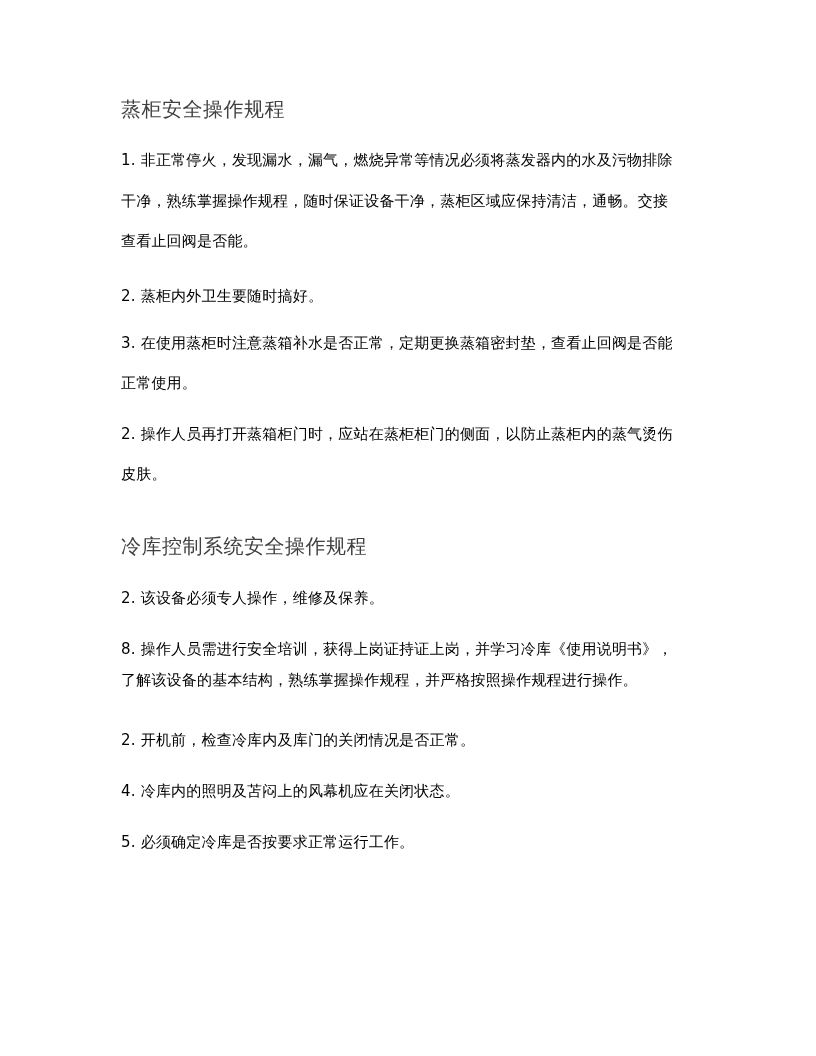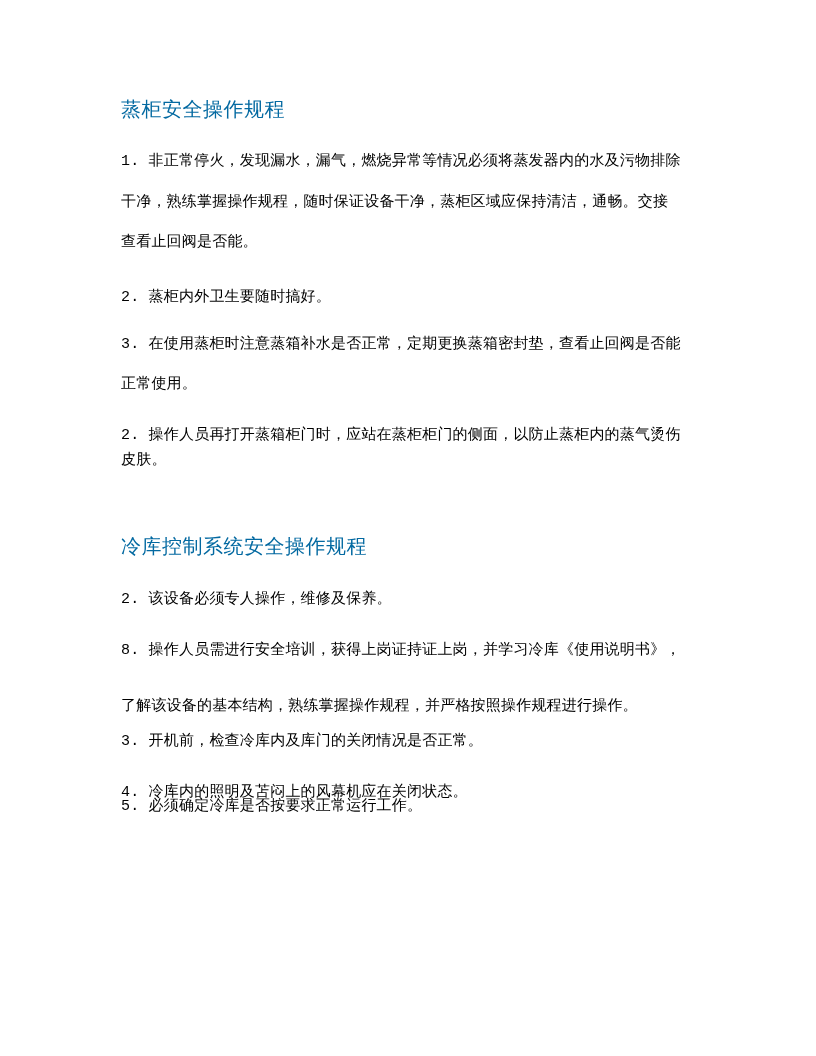--- a/index.html
+++ b/index.html
@@ -1,35 +1,35 @@
 <!DOCTYPE html>
 <html><head>
   <meta charset="utf-8">
   <style>
     html, body { margin: 0; padding: 0; background: #ffffff; }
     body { width: 816px; height: 1056px; position: relative; overflow: hidden;
       font-family: "DejaVu Sans", "Liberation Sans", sans-serif; color: #000; }
     .page { position: absolute; left: 121px; top: 0; width: 576px; }
-    .h { position: absolute; left: 0; font-size: 20px; color: #0369a1; white-space: nowrap; letter-spacing: 0.5px; }
-    .line { position: absolute; left: 0; font-size: 15px; white-space: nowrap; letter-spacing: 0.2px; font-family: Liberation Mono, monospace; }
+    .h { position: absolute; left: 0; font-size: 20px; color: #404040; white-space: nowrap; letter-spacing: 0.5px; }
+    .line { position: absolute; left: 0; font-size: 15px; white-space: nowrap; letter-spacing: 0.2px; }
   </style>
 </head>
 <body>
 
 <div class="page">
   <div class="h" style="top:96px">蒸柜安全操作规程</div>
   <div class="line" style="top:151px">1. 非正常停火，发现漏水，漏气，燃烧异常等情况必须将蒸发器内的水及污物排除</div>
   <div class="line" style="top:192px">干净，熟练掌握操作规程，随时保证设备干净，蒸柜区域应保持清洁，通畅。交接</div>
   <div class="line" style="top:232px">查看止回阀是否能。</div>
   <div class="line" style="top:287px">2. 蒸柜内外卫生要随时搞好。</div>
   <div class="line" style="top:334px">3. 在使用蒸柜时注意蒸箱补水是否正常，定期更换蒸箱密封垫，查看止回阀是否能</div>
   <div class="line" style="top:374px">正常使用。</div>
   <div class="line" style="top:425px">2. 操作人员再打开蒸箱柜门时，应站在蒸柜柜门的侧面，以防止蒸柜内的蒸气烫伤</div>
-  <div class="line" style="top:450px">皮肤。</div>
+  <div class="line" style="top:465px">皮肤。</div>
 
   <div class="h" style="top:533px">冷库控制系统安全操作规程</div>
   <div class="line" style="top:589px">2. 该设备必须专人操作，维修及保养。</div>
   <div class="line" style="top:640px">8. 操作人员需进行安全培训，获得上岗证持证上岗，并学习冷库《使用说明书》，</div>
-  <div class="line" style="top:696px">了解该设备的基本结构，熟练掌握操作规程，并严格按照操作规程进行操作。</div>
-  <div class="line" style="top:731px">3. 开机前，检查冷库内及库门的关闭情况是否正常。</div>
+  <div class="line" style="top:671px">了解该设备的基本结构，熟练掌握操作规程，并严格按照操作规程进行操作。</div>
+  <div class="line" style="top:731px">2. 开机前，检查冷库内及库门的关闭情况是否正常。</div>
   <div class="line" style="top:782px">4. 冷库内的照明及苫闷上的风幕机应在关闭状态。</div>
-  <div class="line" style="top:796px">5. 必须确定冷库是否按要求正常运行工作。</div>
+  <div class="line" style="top:833px">5. 必须确定冷库是否按要求正常运行工作。</div>
 </div>
 
 </body></html>

